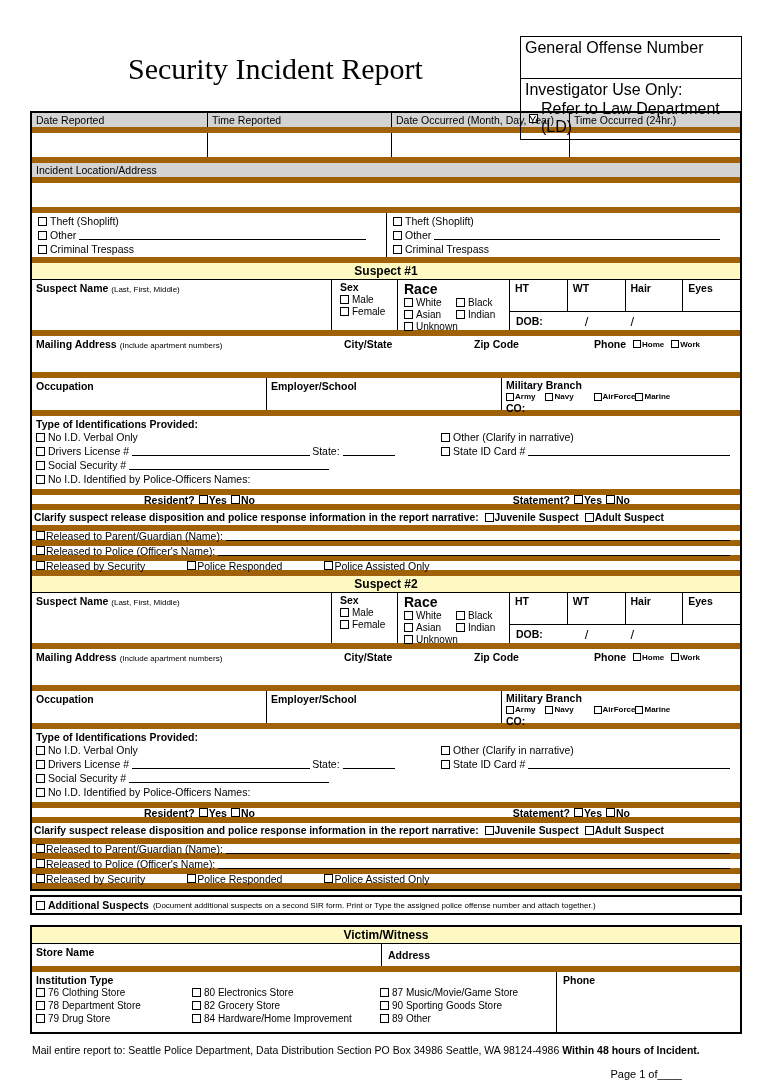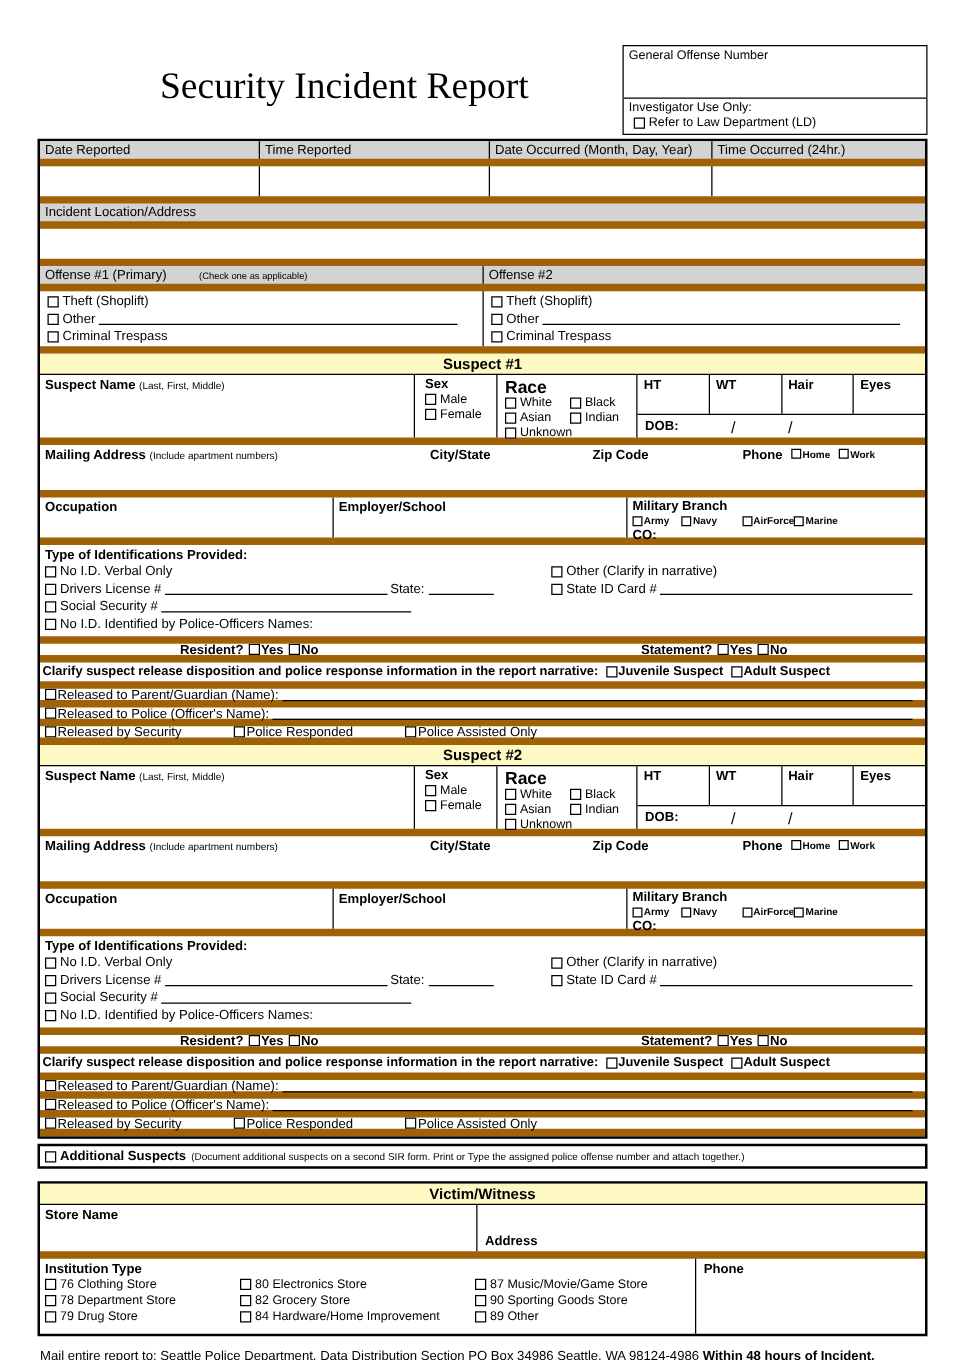--- a/index.html
+++ b/index.html
@@ -13,21 +13,21 @@
   
   .cb { display:inline-block; width:9px; height:9px; border:1px solid #000; background:#fff; margin-right:3px; flex:none; vertical-align:-1px; }
   .cb.tight { margin-right:1px; }
 
   .blank { flex:1; border-bottom:1px solid #000; height:11px; margin:0 6px 1px 3px; }
   .blank.fixed { flex:none; }
 
   
   .topbar { display:flex; align-items:flex-start; margin-bottom:3px; height:72px; }
   .title { font-family:"Liberation Serif", serif; font-weight:normal; font-size:30px; margin:16px 0 0 98px; white-space:nowrap; }
-  .gon-box { margin-left:auto; width:244px; border:1px solid #000; font-size:10px; }
+  .gon-box { margin-left:auto; width:222px; border:1px solid #000; font-size:16px; }
   .gon-top { height:42px; padding:2px 4px; border-bottom:1px solid #000; }
   .gon-bottom { padding:2px 4px 3px 4px; }
   .gon-bottom .opt { padding:1px 0 0 4px; }
 
   
   .form { border:2px solid #000; }
   .box { border:2px solid #000; }
   .r { display:flex; border-bottom:6px solid #a16207; align-items:stretch; }
   .r.last { border-bottom:none; }
   .c { border-right:1px solid #000; }
@@ -103,21 +103,21 @@
 
   .rel-row { align-items:center; padding:1px 4px; height:15px; }
   .rel-row .grp { display:inline-flex; align-items:center; margin-right:42px; white-space:nowrap;text-align:center; }
 
   
   .addl-box { margin-top:4px; border:2px solid #000; display:flex; align-items:center; padding:2px 4px; }
   .addl-box .note { margin-left:4px; }
 
   
   .vw-box { margin-top:10px; }
-  .store-row { height:43px; align-items:flex-end; }
+  .store-row { height:28px; align-items:center; }
   .store-cell { width:350px; padding:2px 4px; height:100%; }
   .addr-cell { flex:1; padding:2px 6px; }
   .inst-row { height:60px; }
   .inst-cell { flex:1; padding:2px 4px; }
   .phone-cell { width:184px; padding:2px 6px; border-left:1px solid #000; }
   .inst-grid { display:grid; grid-template-columns:156px 188px 1fr; font-size:10px; margin-top:1px; }
   .inst-grid .opt { padding:0 0 2px 0; }
 
   
   .mailline { margin-top:10px; font-size:10.5px; padding-left:2px; }
@@ -158,29 +158,20 @@
       <div class="c mc2"></div>
       <div class="c mc3"></div>
       <div class="mc4"></div>
     </div>
 
     <div class="r gray">
       <div class="meta-label">Incident Location/Address</div>
     </div>
     <div class="r incident-input"></div>
 
-    <div class="r gray">
-      <div class="c off-left off-head">
-        <span>Offense #1  (Primary)</span>
-        <span class="off-note">(Check one as applicable)</span>
-      </div>
-      <div class="off-right off-head">
-        <span>Offense #2</span>
-      </div>
-    </div>
 
     <div class="r">
       <div class="c off-left off-col">
         <div class="opt">
             <span class="cb"></span>
             <span>Theft (Shoplift)</span>
           </div>
         <div class="opt">
             <span class="cb"></span>
             <span>Other</span>

